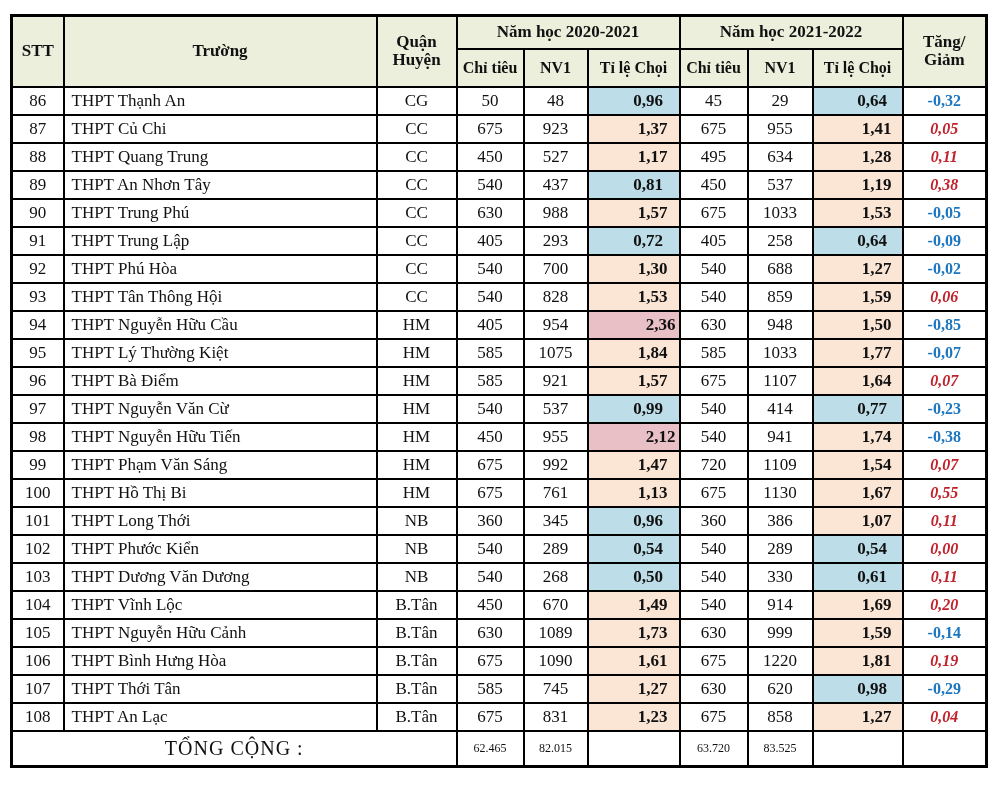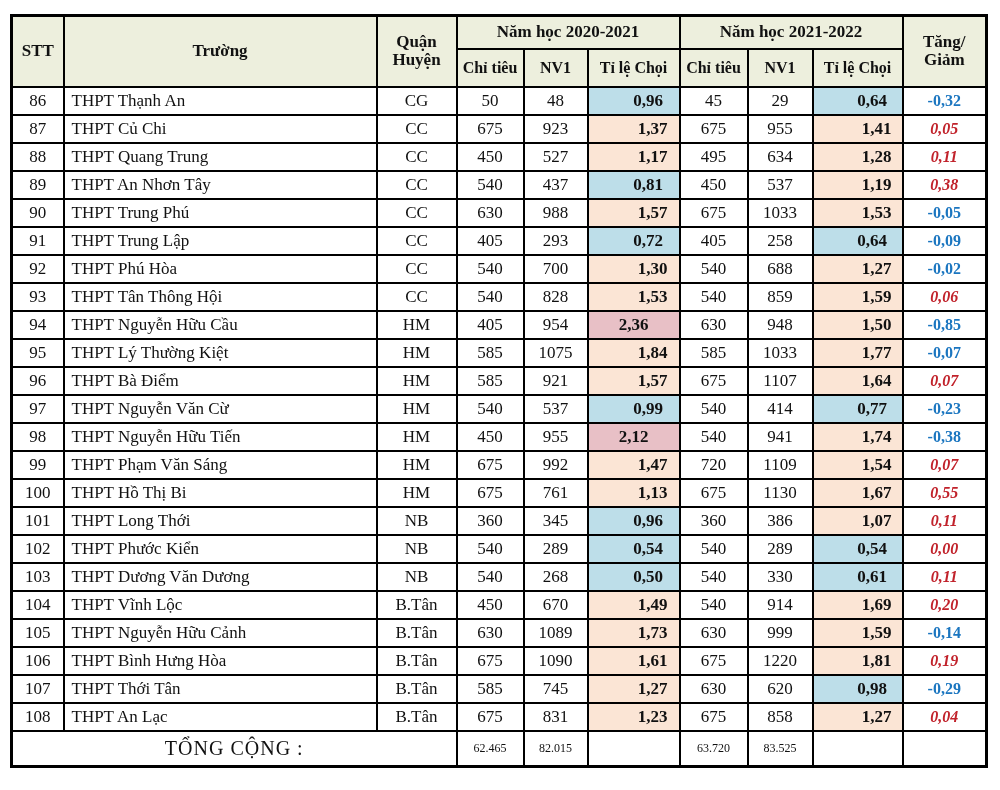--- a/index.html
+++ b/index.html
@@ -32,21 +32,21 @@
     line-height: 1.1;
   }
   thead tr.year-row th { height: 33px; font-size: 17px; }
   thead tr.sub-row th  { height: 38px; font-size: 16px; }
   th.v-span { font-size: 18px; }
   tbody td { height: 28px; }
   td.cell-school { text-align: left; padding-left: 7px; }
   td.ratio { font-weight: bold; }
   td.ratio.blue  { background: var(--ratio-blue,  #BDDEE9); padding-left: 32px; }
   td.ratio.peach { background: var(--ratio-peach, #FBE5D5); padding-left: 41px; }
-  td.ratio.pink  { background: var(--ratio-pink,  #E8C0C6); }
+  td.ratio.pink  { background: var(--ratio-pink,  #E8C0C6); text-align: right; }
   td.delta { font-weight: bold; font-size: 16px; }
   td.delta.neg { color: var(--delta-negative, #1B76C0); }
   td.delta.pos { color: var(--delta-positive, #C1222B); font-style: italic; margin-left: 10px; }
   tfoot td { height: 36px; font-weight: normal; }
   tfoot td.total-label { font-size: 20px; letter-spacing: 1px; }
   tfoot td.total-num { font-size: 12px; }
 </style>
 </head>
 <body>
 

